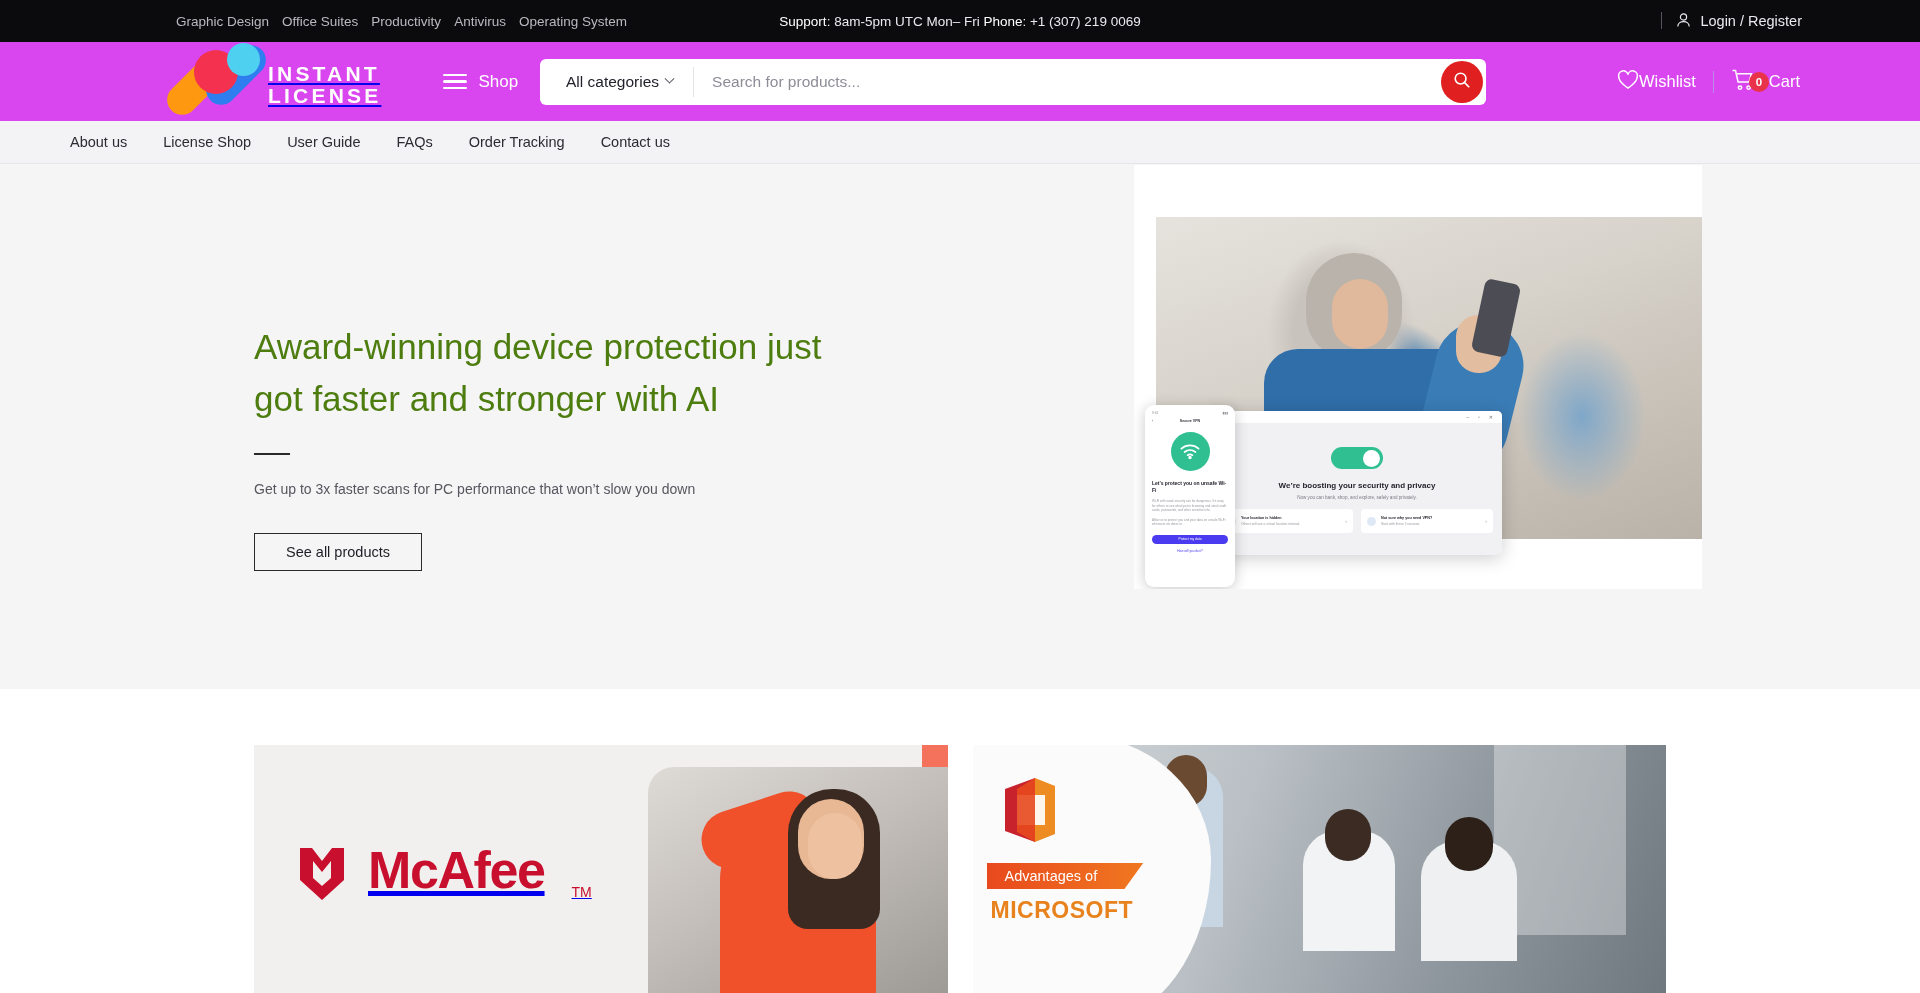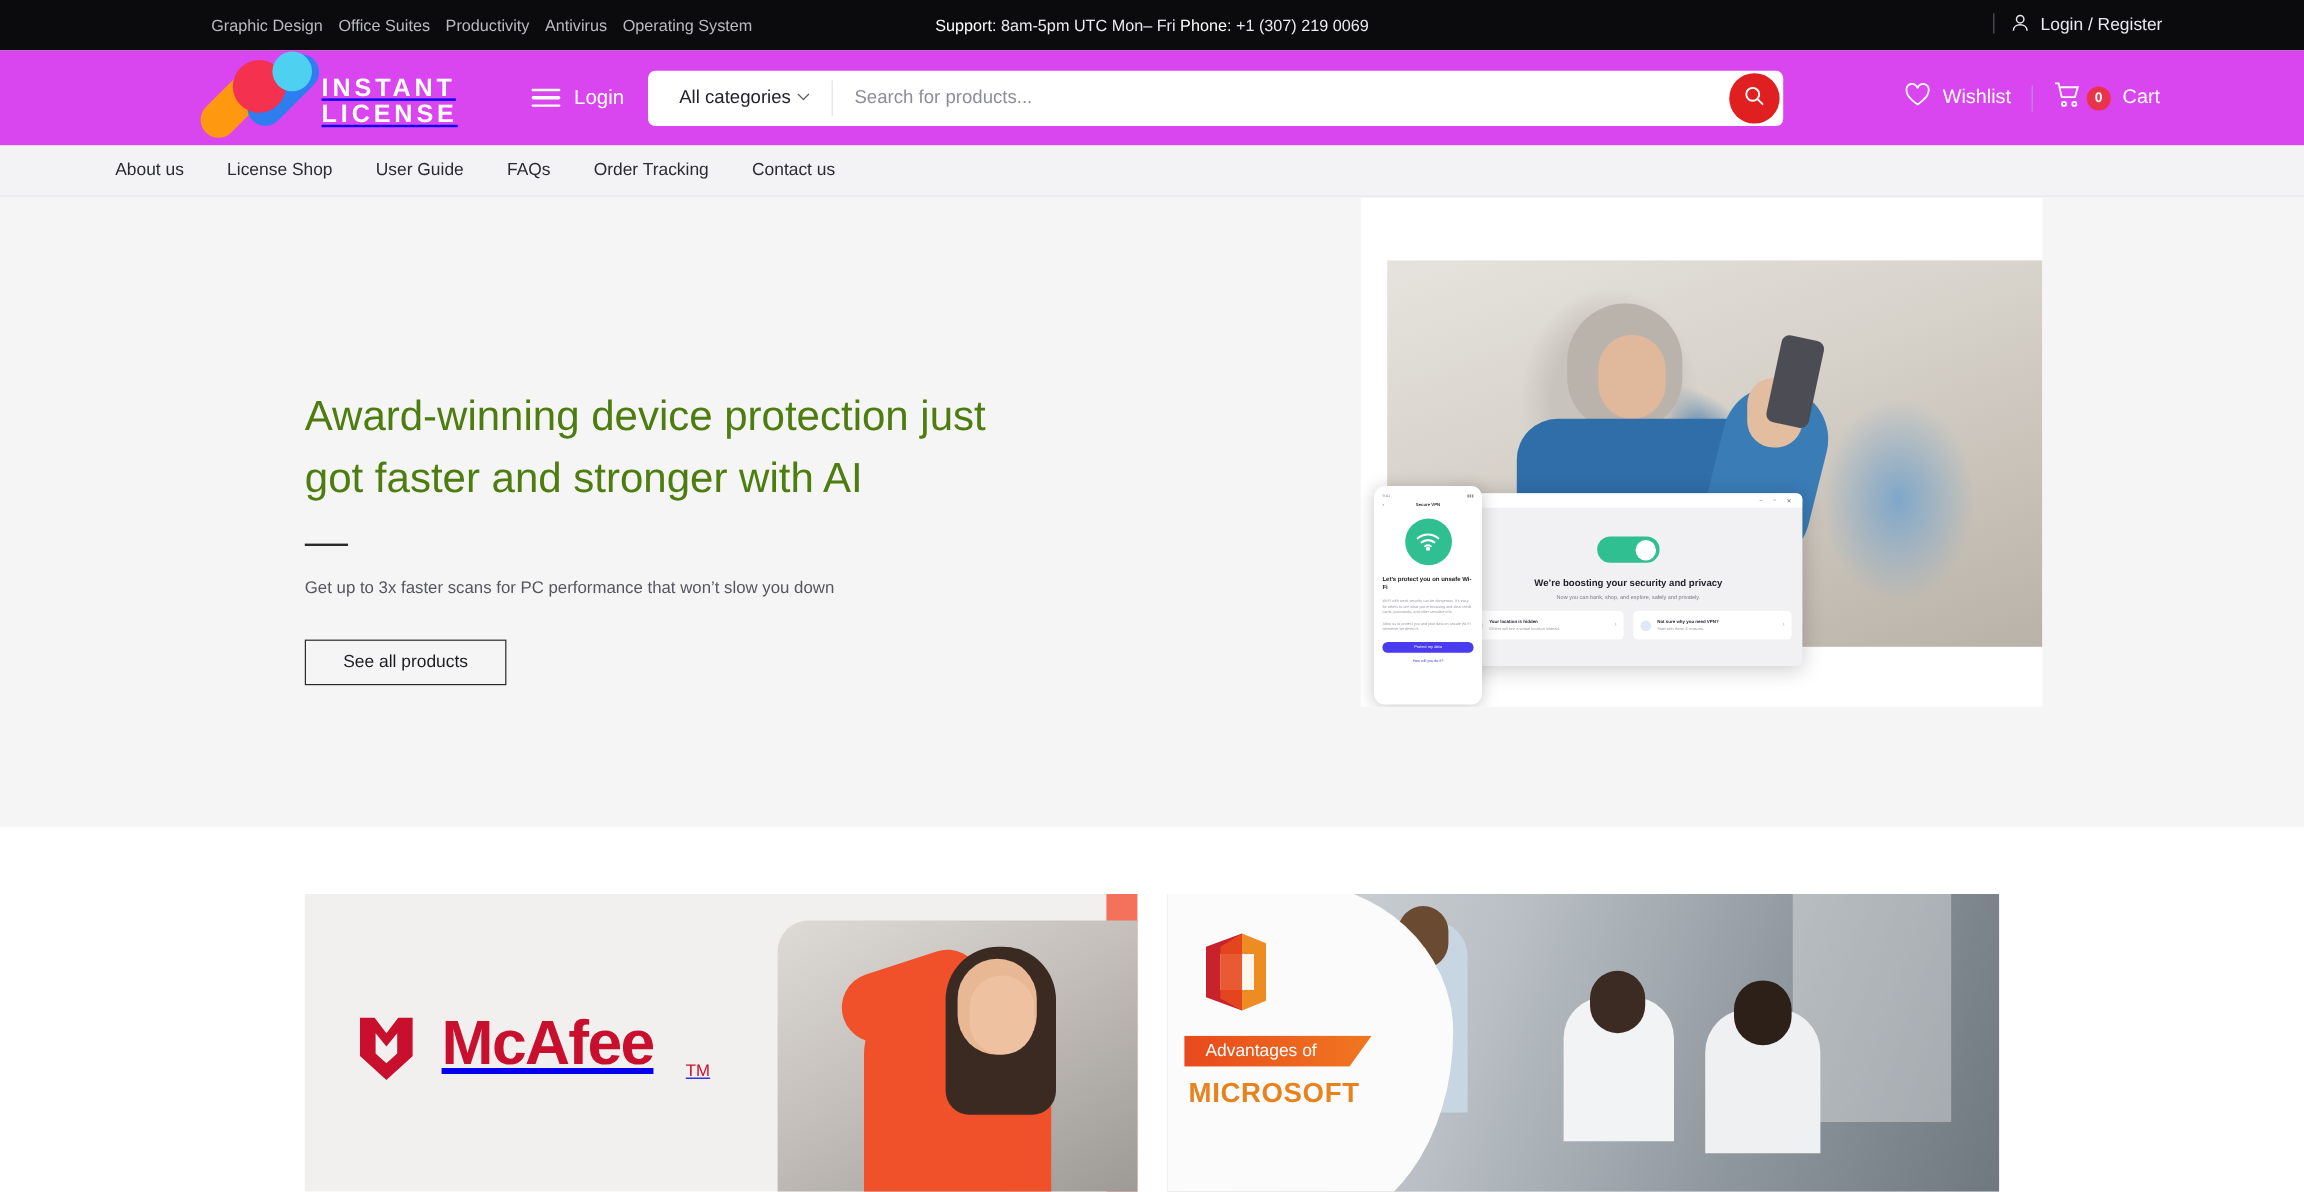--- a/index.html
+++ b/index.html
@@ -89,32 +89,32 @@
   .search-btn {
     width: 42px; height: 42px; border-radius: 999px; background: #e02020;
     margin-right: 3px; display: flex; align-items: center; justify-content: center;
     border: 0; cursor: pointer;
   }
 
   .header-right {
     margin-left: auto; margin-right: 120px;
     display: flex; align-items: center; gap: 17px; color: #fff;
   }
-  .hr-item { display: flex; align-items: center; gap: 10px; font-size: 16.5px; cursor: pointer; }
+  .hr-item { display: flex; align-items: center; font-size: 16.5px; cursor: pointer; }
   .cart-badge {
     background: #e8334a; color: #fff; font-size: 11.5px; font-weight: 700;
     width: 20px; height: 20px; border-radius: 999px;
     display: flex; align-items: center; justify-content: center; margin-left: -6px;
   }
   .vdiv2 { width: 1px; height: 22px; background: #b98aec; }
 
   
   .navbar {
     height: 43px; background: #f3f3f5; border-bottom: 1px solid #e6e6ea;
-    display: flex; align-items: center; gap: 36px; padding-left: 96px;
+    display: flex; align-items: center; gap: 36px; padding-left: 70px;
   }
   .navbar a { color: #2b2b33; text-decoration: none; font-size: 14.5px; }
 
   
   .hero {
     position: relative; height: 525px; background: #f5f5f5;
     padding: 0 162px;
   }
   .hero-inner { position: relative; height: 100%; }
   .hero-copy { position: absolute; left: 92px; top: 157px; width: 620px; }
@@ -333,21 +333,21 @@
       <span>LICENSE</span>
     </span>
   </a>
 
   <div class="menu-btn">
     <span class="burger">
         <span></span>
         <span></span>
         <span></span>
       </span>
-    <span>Login</span>
+    <span>Shop</span>
   </div>
 
   <div class="searchbar">
     <div class="cat-select">
       <span>All categories</span>
       <span class="chev"></span>
     </div>
     <input class="search-input" type="text" placeholder="Search for products..." style="">
     <button class="search-btn">
       <span>

